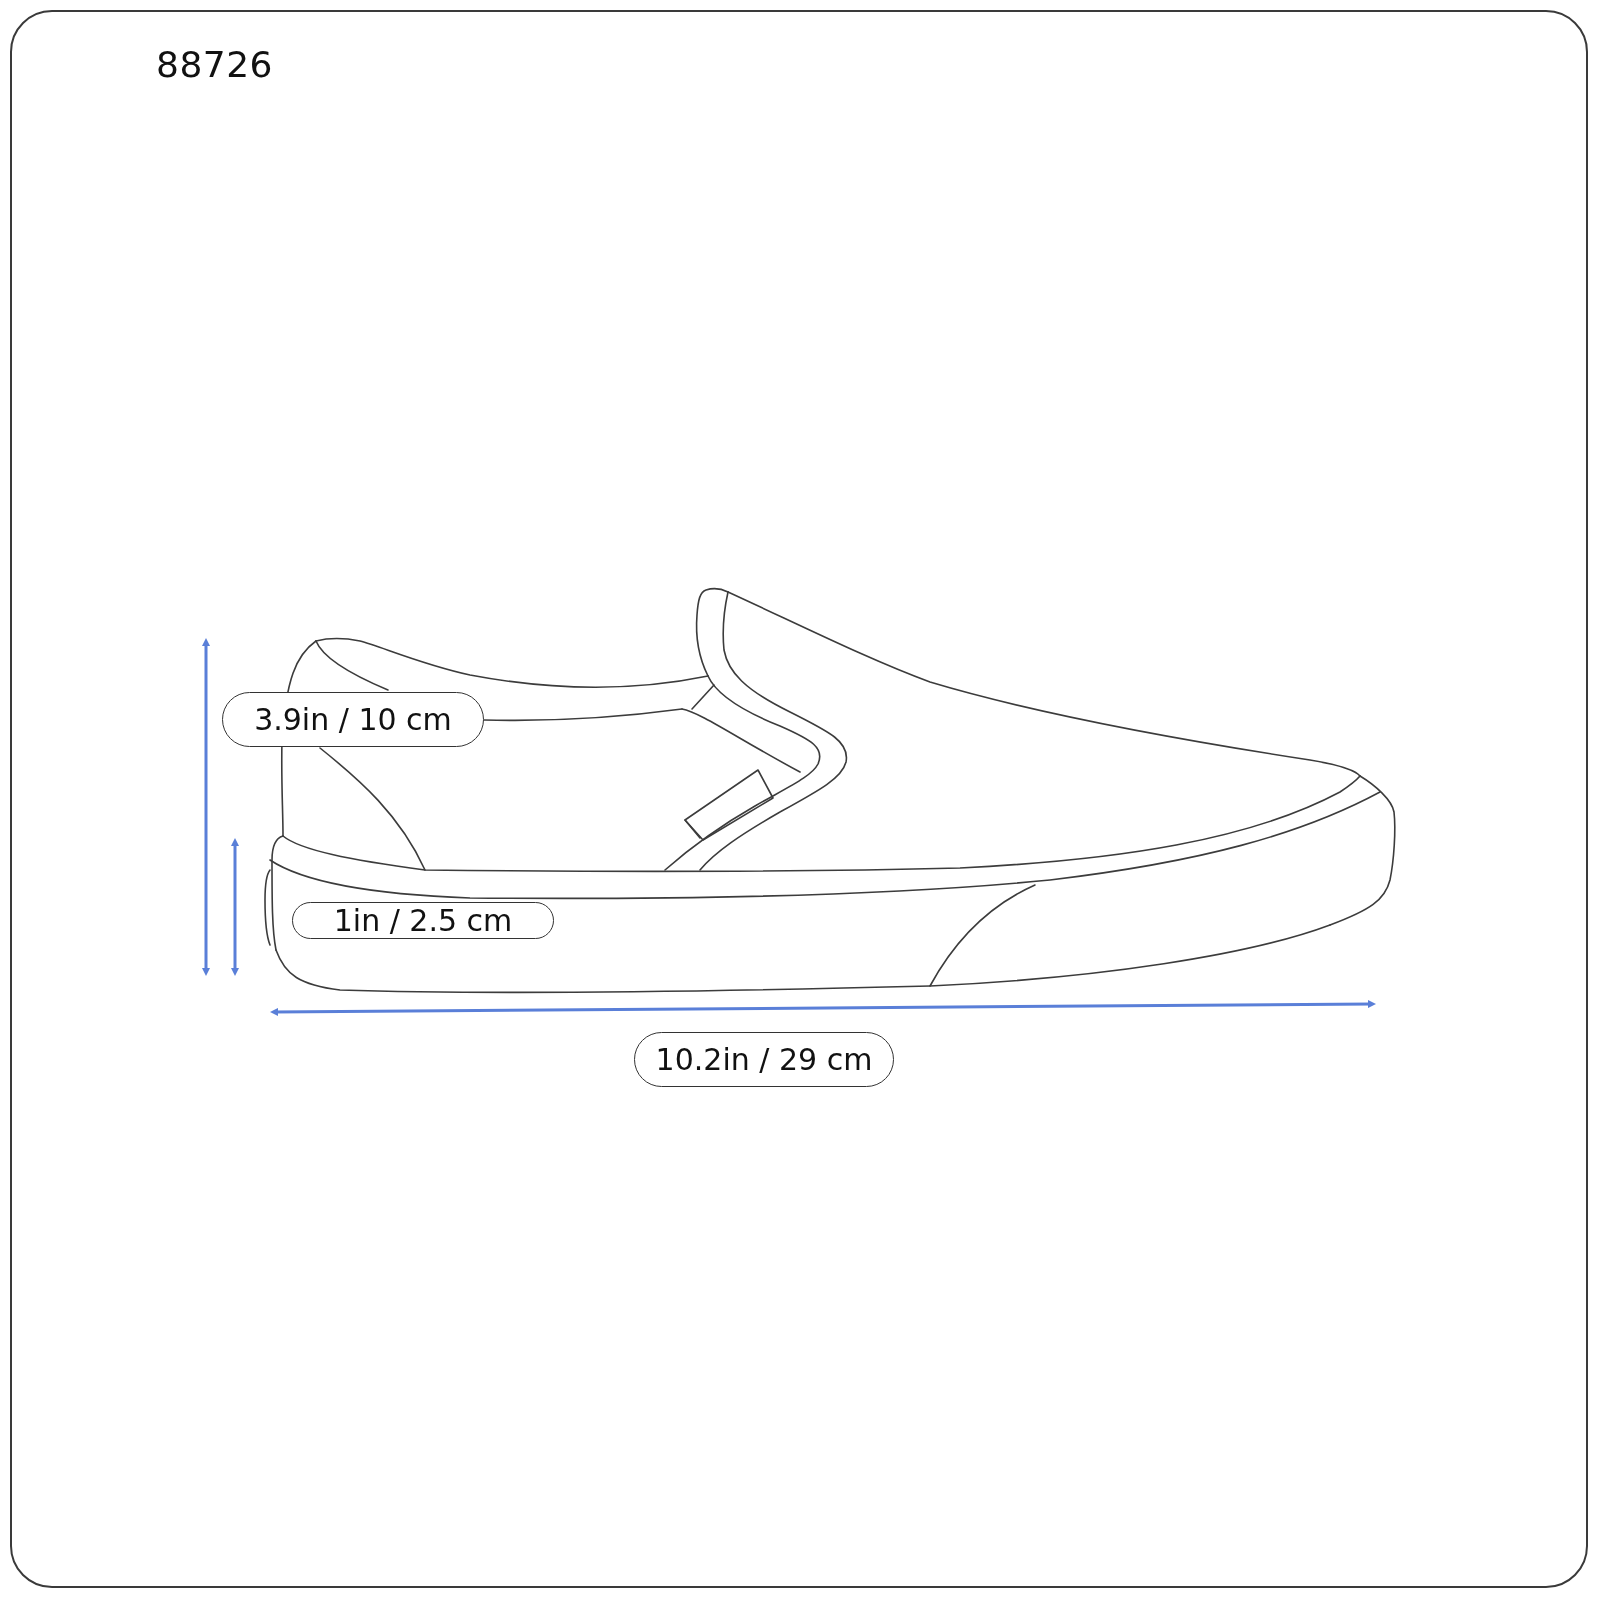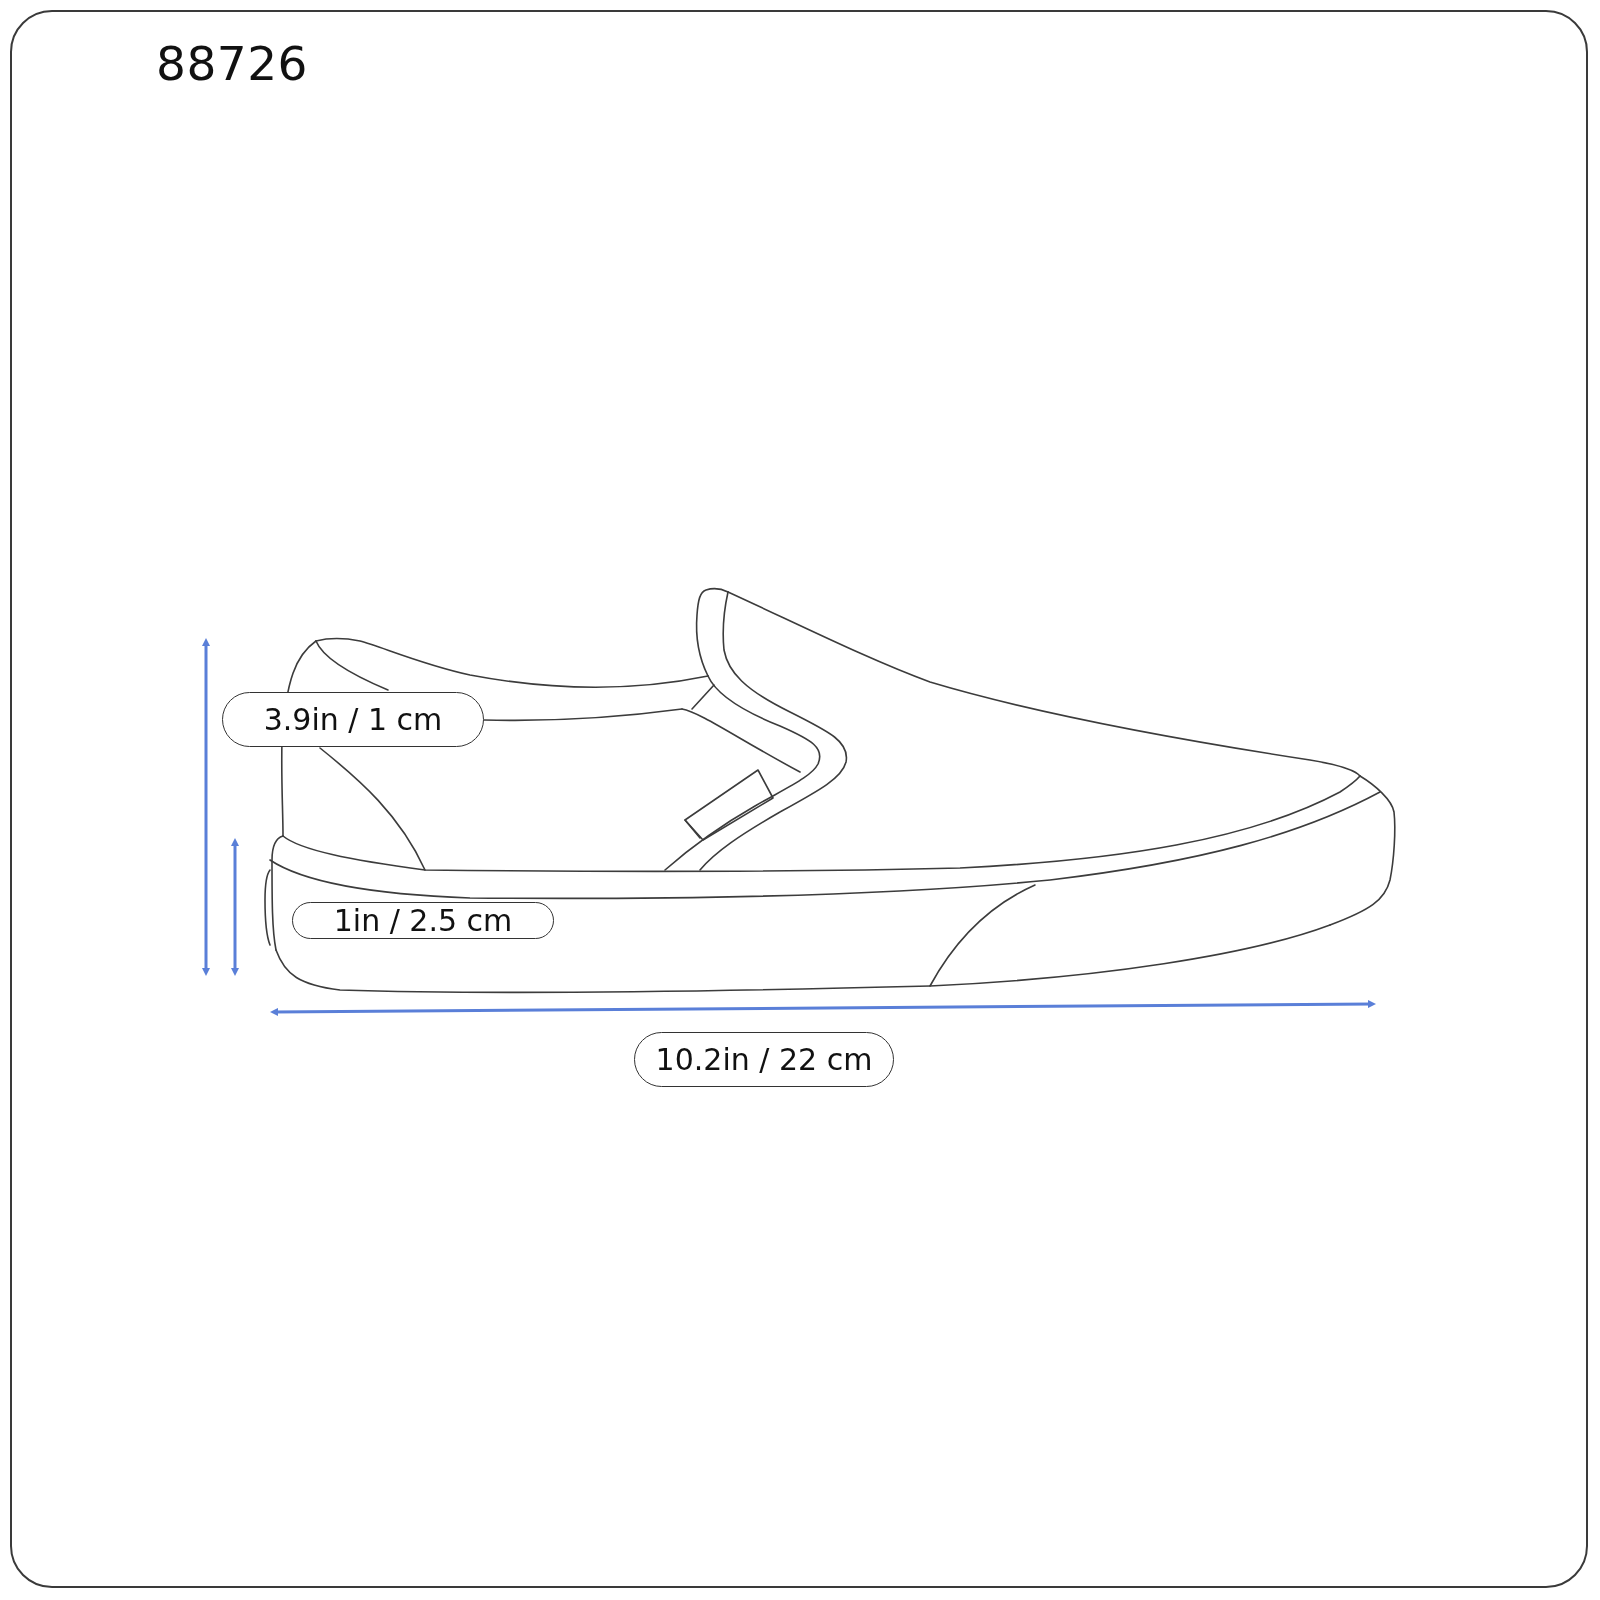--- a/index.html
+++ b/index.html
@@ -21,22 +21,22 @@
       width: 1578px;
       height: 1578px;
       border: 2px solid #3a3a3a;
       border-radius: 42px;
       box-sizing: border-box;
       background: #ffffff;
     }
     .product-code {
       position: absolute;
       left: 156px;
-      top: 36px;
-      font-size: 47px;
+      top: 44px;
+      font-size: 36px;
       color: #111111;
       letter-spacing: 0.5px;
     }
     svg.drawing {
       position: absolute;
       left: 0;
       top: 0;
       width: 1600px;
       height: 1600px;
     }
@@ -123,15 +123,15 @@
     <path d="M270,870 C266,875 265,885 265,900 C265,920 266,935 270,945"></path>
   </g>
 
   <g stroke="#5a7fd8" stroke-width="3" fill="none">
     <line x1="206" y1="642" x2="206" y2="972" marker-start="url(#arrowhead)" marker-end="url(#arrowhead)"></line>
     <line x1="235" y1="842" x2="235" y2="972" marker-start="url(#arrowhead)" marker-end="url(#arrowhead)"></line>
     <line x1="274" y1="1012" x2="1372" y2="1004" marker-start="url(#arrowhead)" marker-end="url(#arrowhead)"></line>
   </g>
 </svg>
 
-<div class="dim-label" id="label-height">3.9in / 1 cm</div>
+<div class="dim-label" id="label-height">3.9in / 10 cm</div>
 <div class="dim-label" id="label-sole">1in / 2.5 cm</div>
-<div class="dim-label" id="label-length">10.2in / 22 cm</div>
+<div class="dim-label" id="label-length">10.2in / 29 cm</div>
 
 </body></html>

